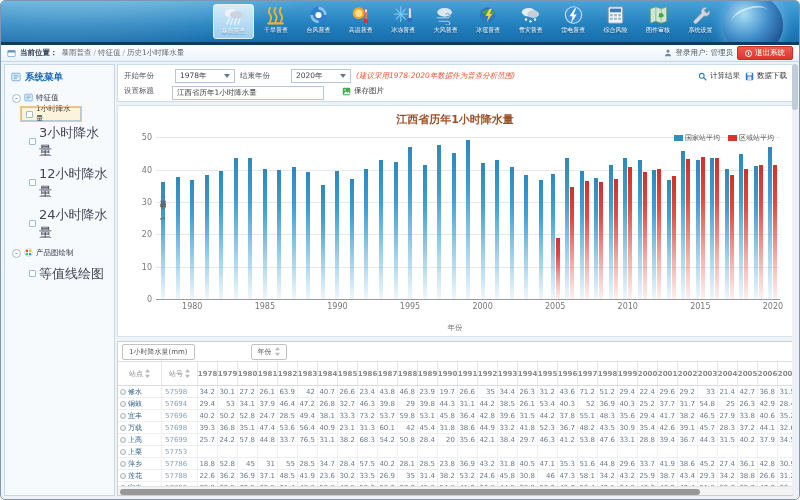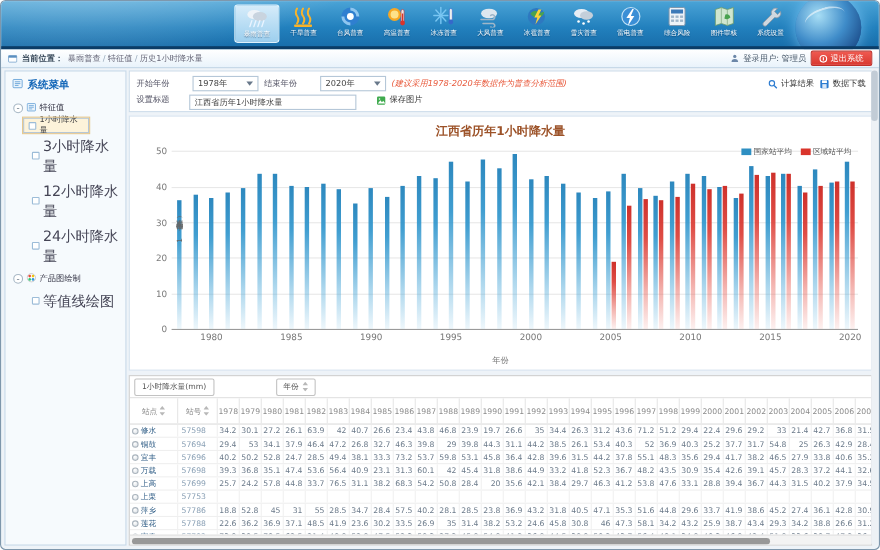--- a/index.html
+++ b/index.html
@@ -100,21 +100,21 @@
   .tablepanel{position:absolute;top:277px;left:0;right:0;bottom:0;background:#fff;border:1px solid #cfcfcf;
     overflow:hidden;}
   .tctrl{position:absolute;top:0;left:0;right:0;height:19px;display:flex;align-items:center;padding-left:4px;}
   .tbox{border:1px solid #c2c2c2;border-radius:2px;background:#fff;font-size:7px;color:#555;
     padding:2px 6px;display:inline-flex;align-items:center;gap:3px;white-space:nowrap;cursor:pointer;}
   .tbox.yr{margin-left:56px;}
   .thead{position:absolute;top:19px;left:0;right:0;height:25px;display:flex;
     border-top:1px solid #e2e2e2;border-bottom:1px solid #dcdcdc;overflow:hidden;}
   .tc{border-right:1px solid #e6e6e6;display:flex;align-items:center;justify-content:center;gap:2px;
     font-size:7px;color:#8a8a8a;flex:none;}
-  .tc.st{width:44px;}.tc.si{width:36px;}.tc.y{width:20px;}
+  .tc.st{width:44px;}.tc.si{width:36px;}.tc.y{width:20px;font-weight:bold;}
   .tbody{position:absolute;top:44px;left:0;right:0;bottom:9px;overflow:hidden;}
   .trow{display:flex;height:12px;border-bottom:1px solid #efefef;overflow:hidden;}
   .td{border-right:1px solid #f0f0f0;display:flex;align-items:center;font-size:7px;flex:none;overflow:hidden;}
   .td.st{width:44px;color:#2f5d86;gap:2px;padding-left:2px;}
   .td.si{width:36px;color:#8aa0b5;padding-left:3px;}
   .td.y{width:20px;color:#6b7a8a;justify-content:flex-end;padding-right:2px;}
   .radio{width:6px;height:6px;border:1px solid #aab4bd;border-radius:50%;
     background:radial-gradient(circle at 35% 30%,#fff,#d8dee4);flex:none;cursor:pointer;}
   .hscroll{position:absolute;left:0;right:0;bottom:0;height:9px;background:#f3f3f3;border-top:1px solid #e2e2e2;}
   .hthumb{position:absolute;left:2px;top:1.5px;width:86%;height:6px;background:#989898;border-radius:3px;cursor:pointer;}

